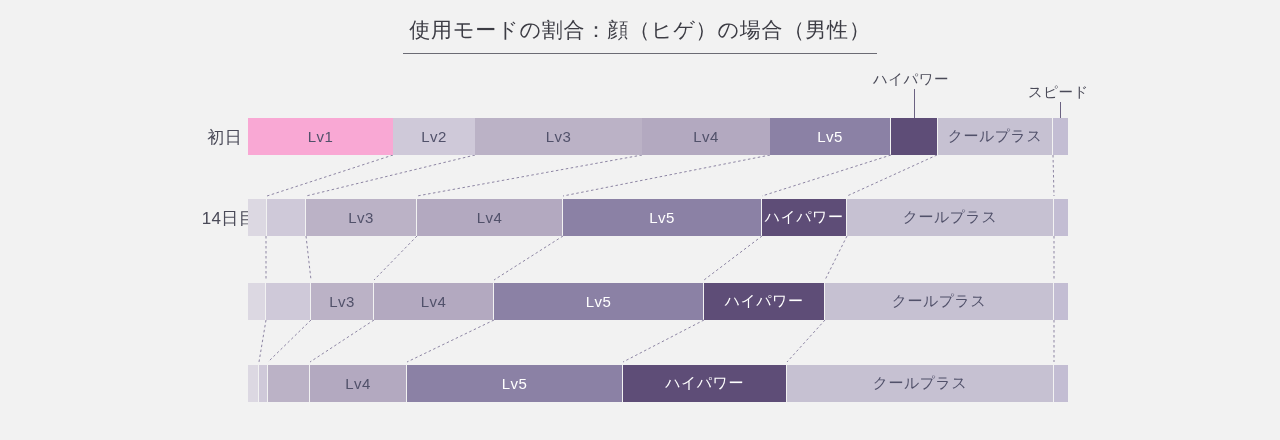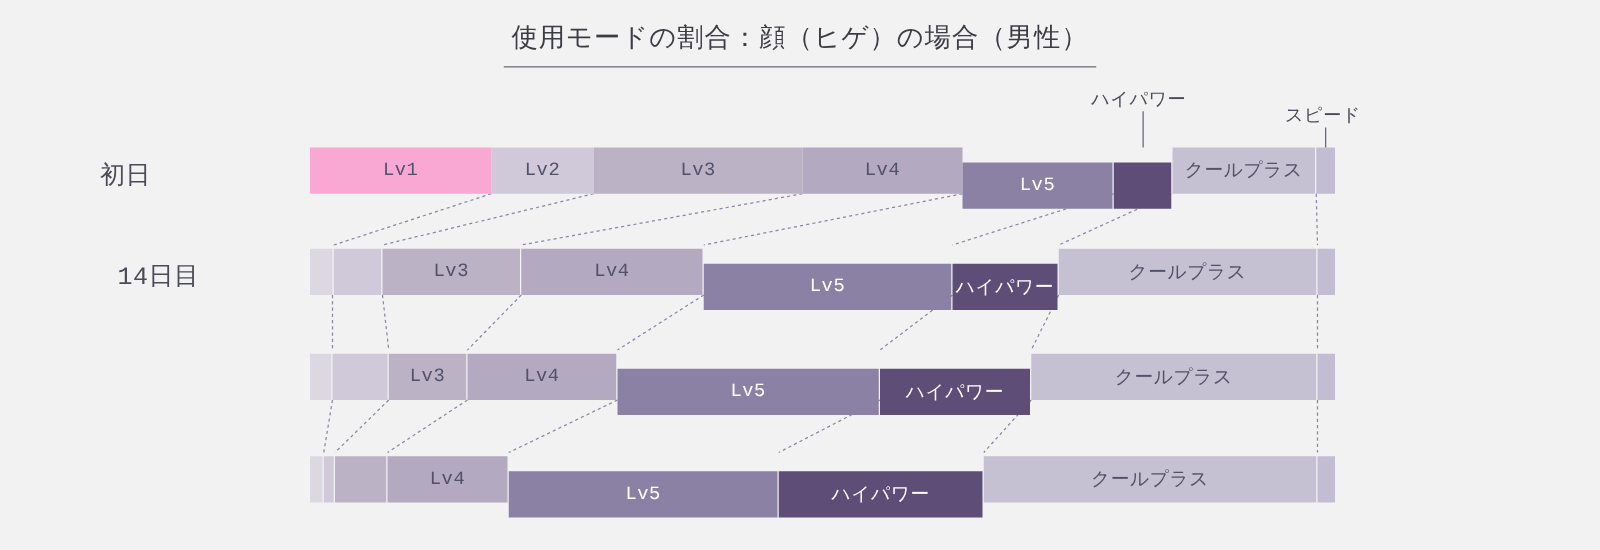--- a/index.html
+++ b/index.html
@@ -3,53 +3,54 @@
 <meta charset="utf-8">
 <style>
   html,body{margin:0;padding:0;}
   body{
     width:1280px;height:440px;
     background:#f2f2f2;
     font-family:"Liberation Sans","DejaVu Sans",sans-serif;
     position:relative;overflow:hidden;
     color:#4a4a55;
   }
-  #stage{position:absolute;left:0;top:0;width:1280px;height:440px;font-family:Liberation Mono, monospace;}
+  #stage{position:absolute;left:0;top:0;width:1280px;height:440px;}
 
   
   .title-wrap{
     position:absolute;left:0;top:16px;width:1280px;text-align:center;
   }
   .title{
     display:inline-block;
     font-size:21px;letter-spacing:.04em;color:#3c3c44;
     padding:0 6px 9px 6px;
     border-bottom:1px solid #6b6b74;
     white-space:nowrap;
   }
 
   
   .chart{position:absolute;left:0;top:0;width:1280px;height:440px;}
 
   .row-label{
     position:absolute;
-    font-size:20px;color:#4a4a58;
+    font-size:17px;color:#4a4a58;
+    text-align:right;
     white-space:nowrap;
     letter-spacing:.02em;
   }
 
   .bar{position:absolute;height:37px;}
   .seg{
     position:absolute;top:0;height:37px;
     box-sizing:border-box;
     display:flex;align-items:center;justify-content:center;
     font-size:15px;letter-spacing:.03em;
     white-space:nowrap;overflow:hidden;
   }
-  .seg.dark{color:#ffffff;margin-top:12px;}
+  .seg.dark{color:#ffffff;}
   .seg.light{color:#51516a;}
 
   
   .callout{
     position:absolute;font-size:14.5px;color:#4a4a58;
     white-space:nowrap;letter-spacing:.03em;
   }
   .leader{position:absolute;width:1px;background:#6b6282;}
 
   svg.links{position:absolute;left:0;top:0;width:1280px;height:440px;pointer-events:none;}

